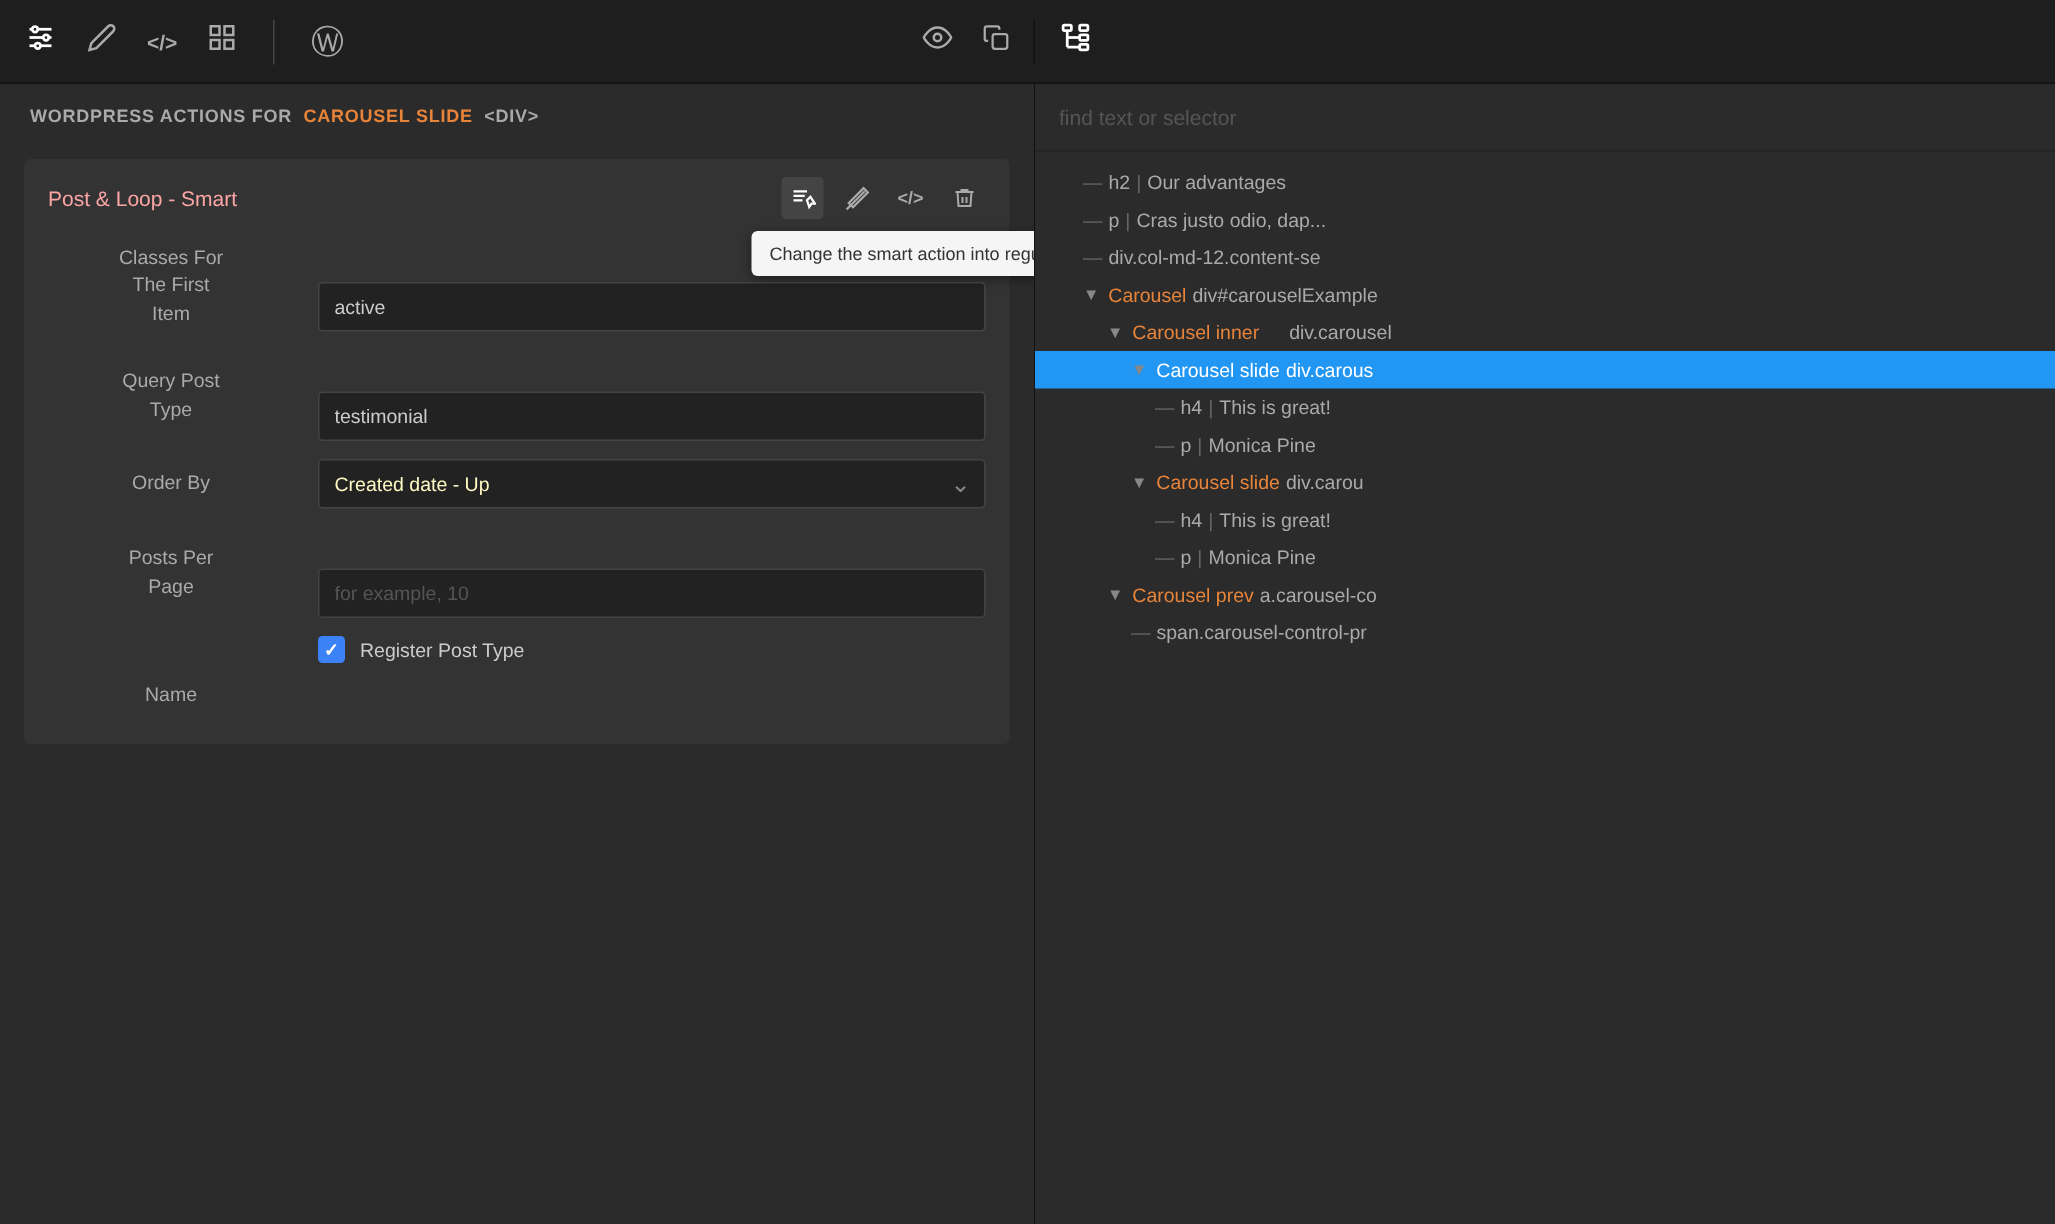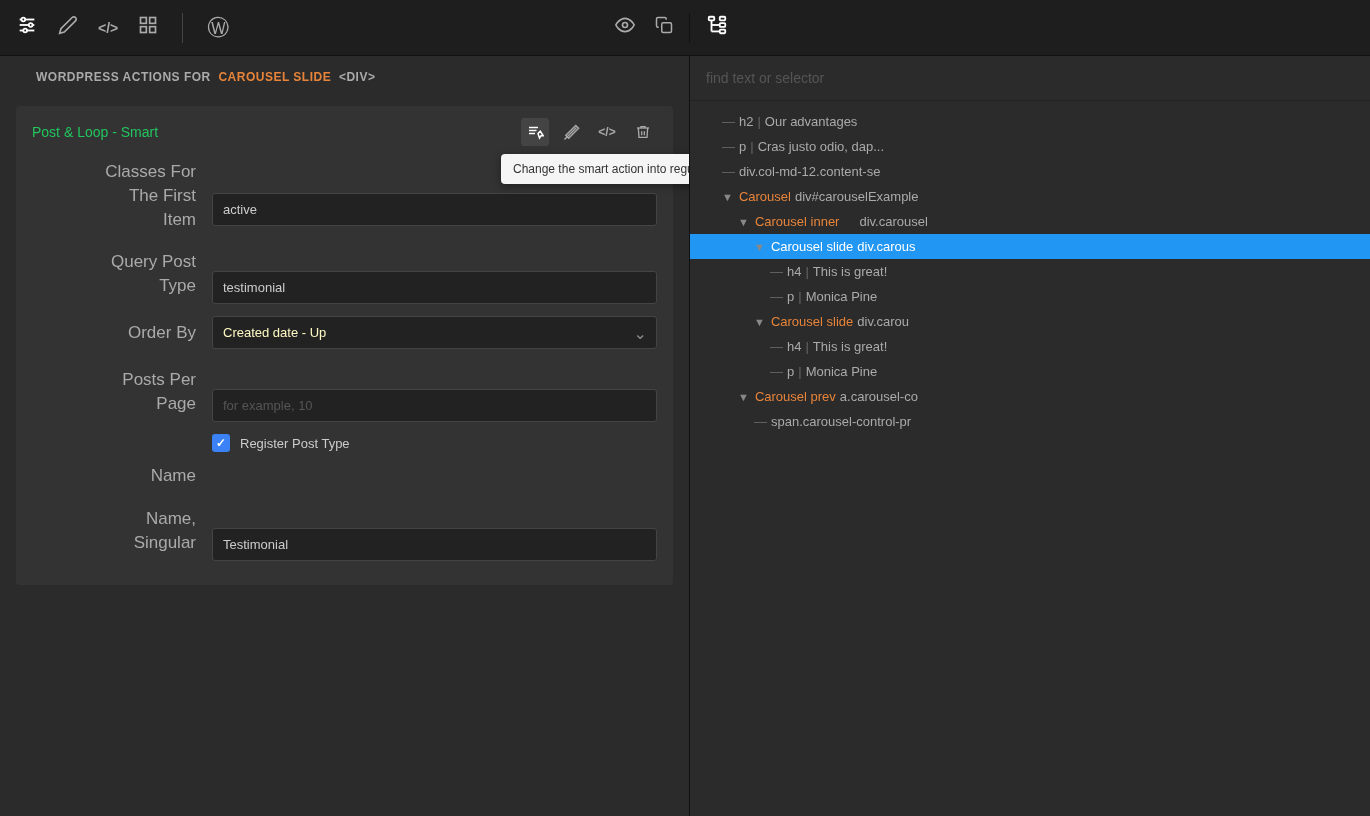--- a/index.html
+++ b/index.html
@@ -60,21 +60,21 @@
     
     .left-panel {
       width: 690px;
       background: #2b2b2b;
       border-right: 1px solid #111;
       overflow-y: auto;
       flex-shrink: 0;
     }
 
     .panel-header {
-      padding: 14px 36px;
+      padding: 14px 20px;
       font-size: 12px;
       font-weight: 600;
       letter-spacing: 0.5px;
       color: #aaa;
       text-transform: uppercase;
     }
     .panel-header span.highlight {
       color: #e8843a;
     }
     .panel-header span.gray {
@@ -88,21 +88,21 @@
       padding: 12px 16px;
     }
 
     .action-block-header {
       display: flex;
       align-items: center;
       justify-content: space-between;
       margin-bottom: 14px;
     }
     .action-title {
-      color: #22c55e;
+      color: #fca5a5;
       font-size: 14px;
       font-weight: 500;
     }
     .action-icons {
       display: flex;
       align-items: center;
       gap: 8px;
       position: relative;
     }
     .action-icon-btn {
@@ -135,24 +135,24 @@
       box-shadow: 0 2px 8px rgba(0,0,0,0.4);
     }
 
     .form-row {
       display: flex;
       align-items: center;
       margin-bottom: 12px;
     }
     .form-label {
       width: 180px;
-      text-align: right;
+      text-align: center;
       padding-right: 16px;
       color: #aaa;
-      font-size: 17px;
+      font-size: 13px;
       line-height: 1.4;
       flex-shrink: 0;
     }
     .form-input {
       flex: 1;
       background: #222;
       border: 1px solid #444;
       border-radius: 3px;
       color: #ccc;
       padding: 8px 10px;
@@ -405,24 +405,20 @@
 
       <div class="checkbox-row">
         <div class="checkbox-input"></div>
         <span class="checkbox-label">Register Post Type</span>
       </div>
 
       <div class="form-row">
         <div class="form-label">Name</div>
       </div>
 
-      <div class="form-row">
-        <div class="form-label">Name,<br>Singular</div>
-        <input class="form-input" type="text" value="Testimonial" style="">
-      </div>
 
     </div>
   </div>
 
   <div class="right-panel">
     <div class="search-bar">
       <input class="search-input" type="text" placeholder="find text or selector" style="">
     </div>
 
     <div class="tree-container">

